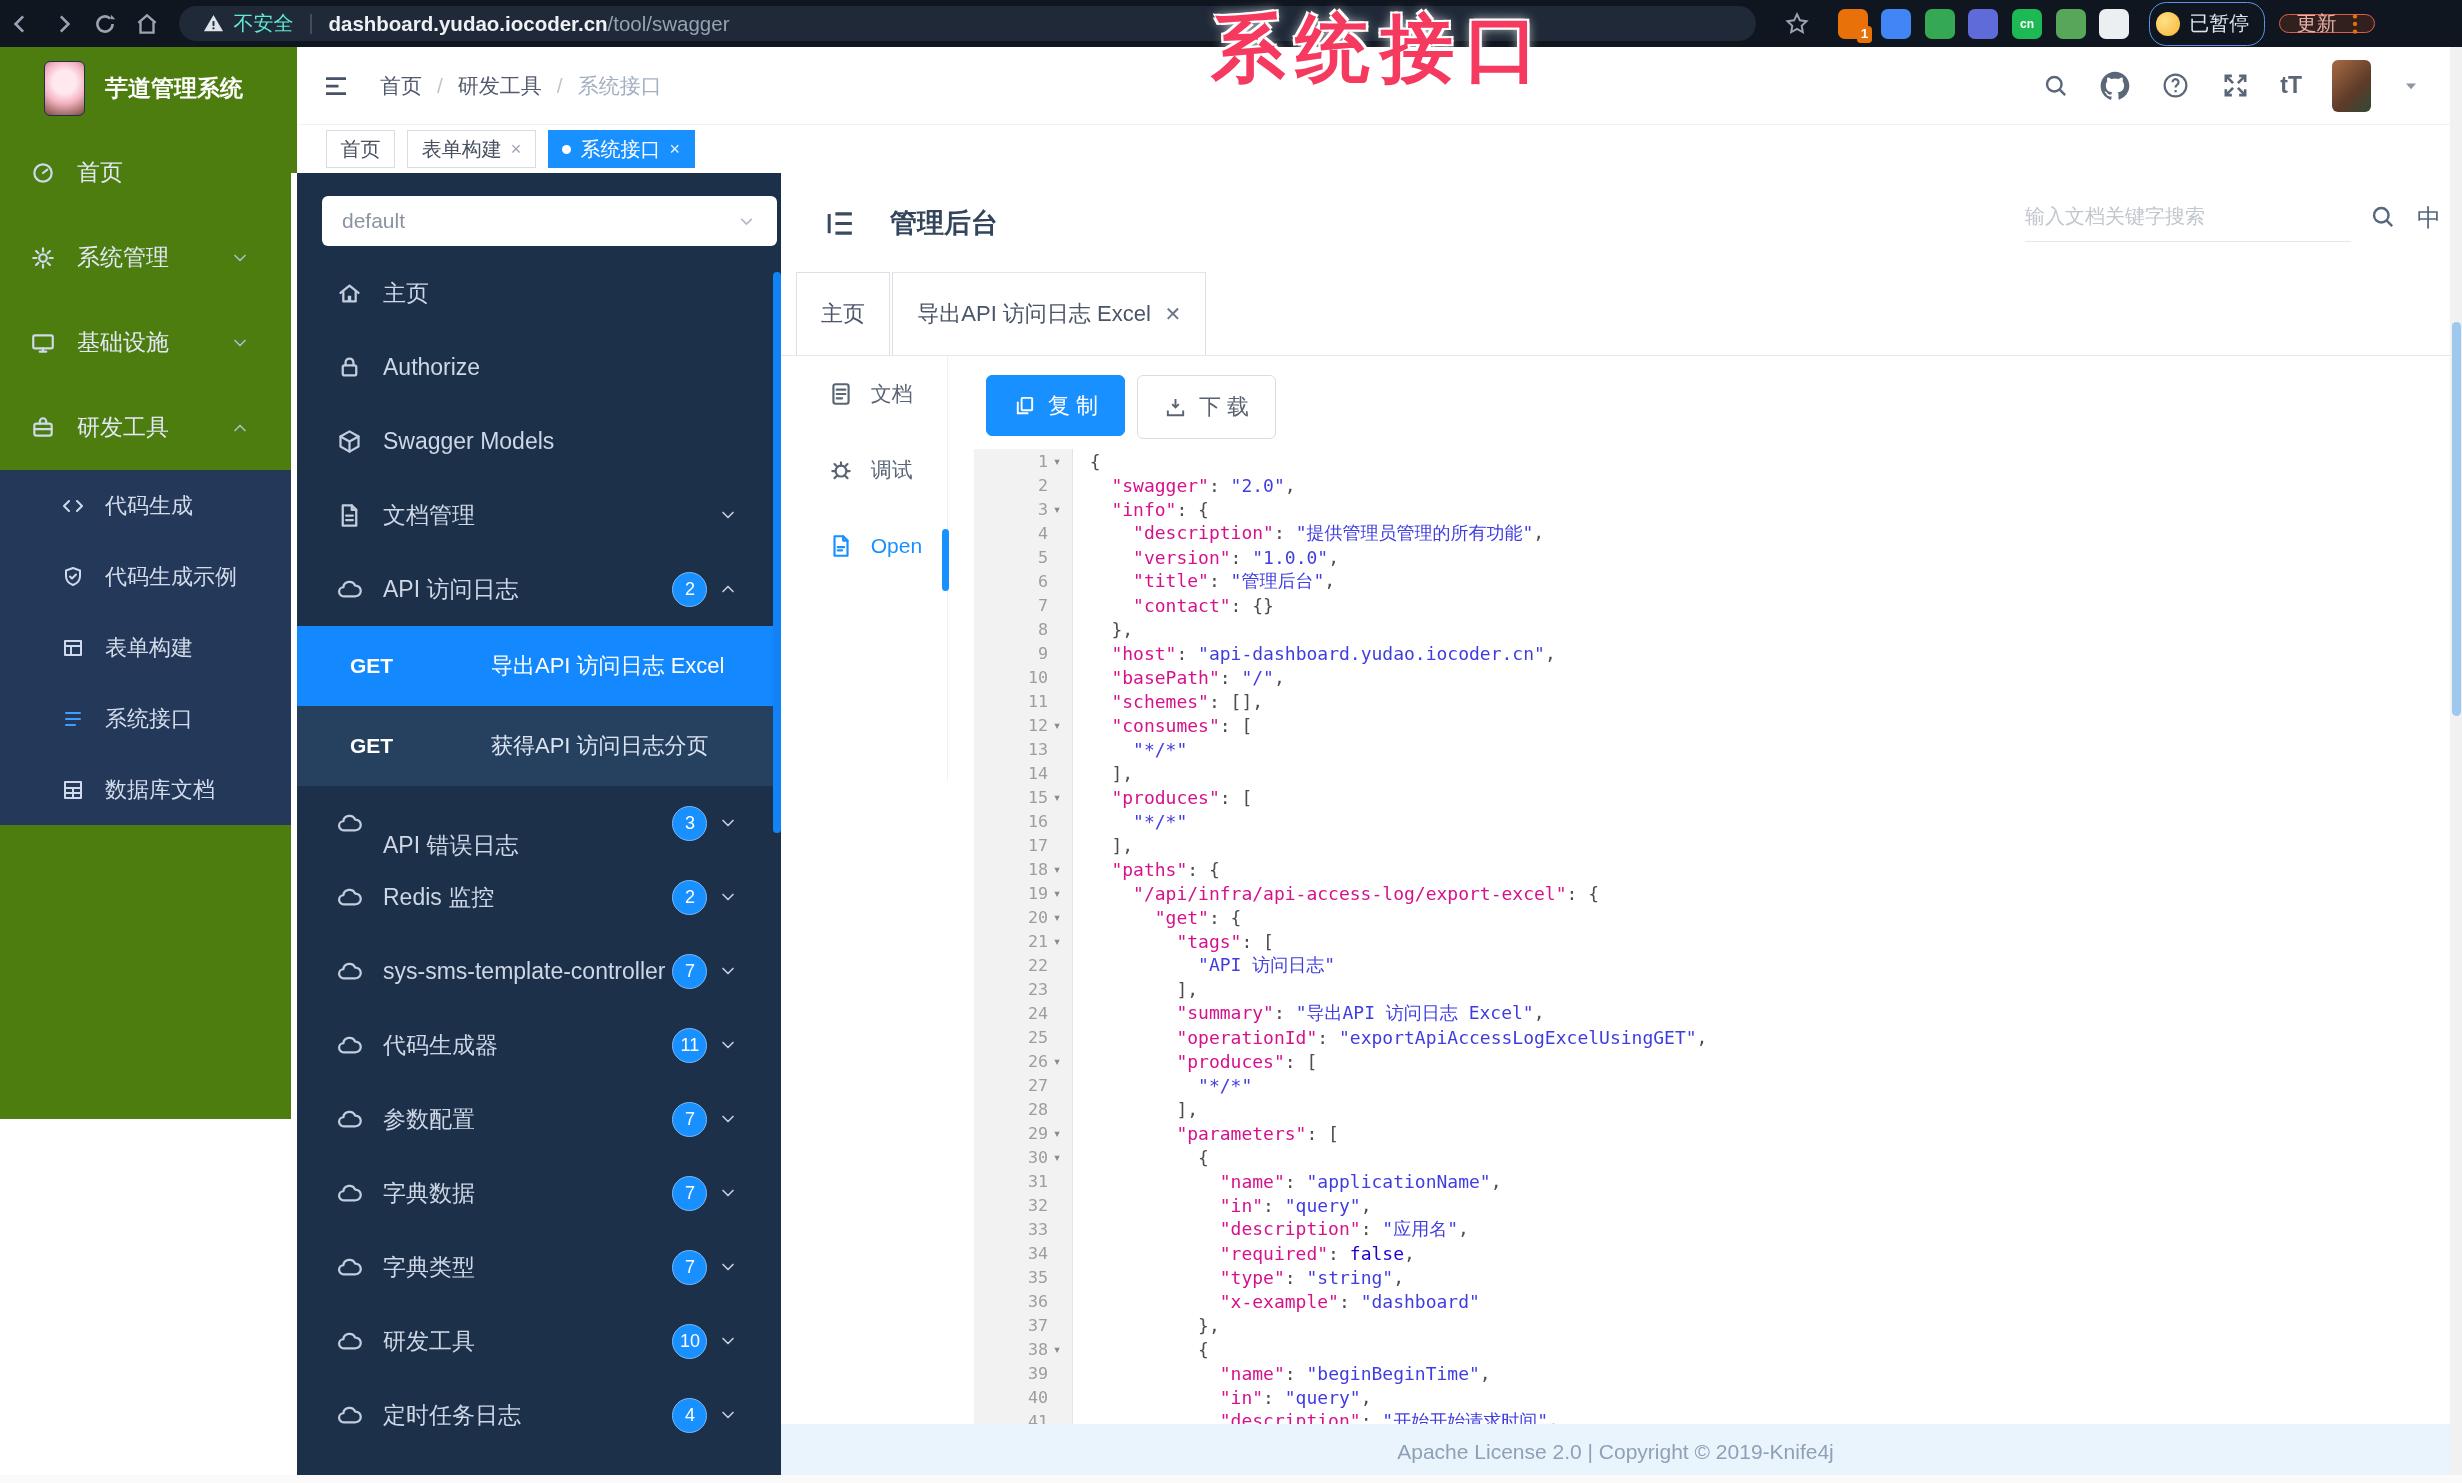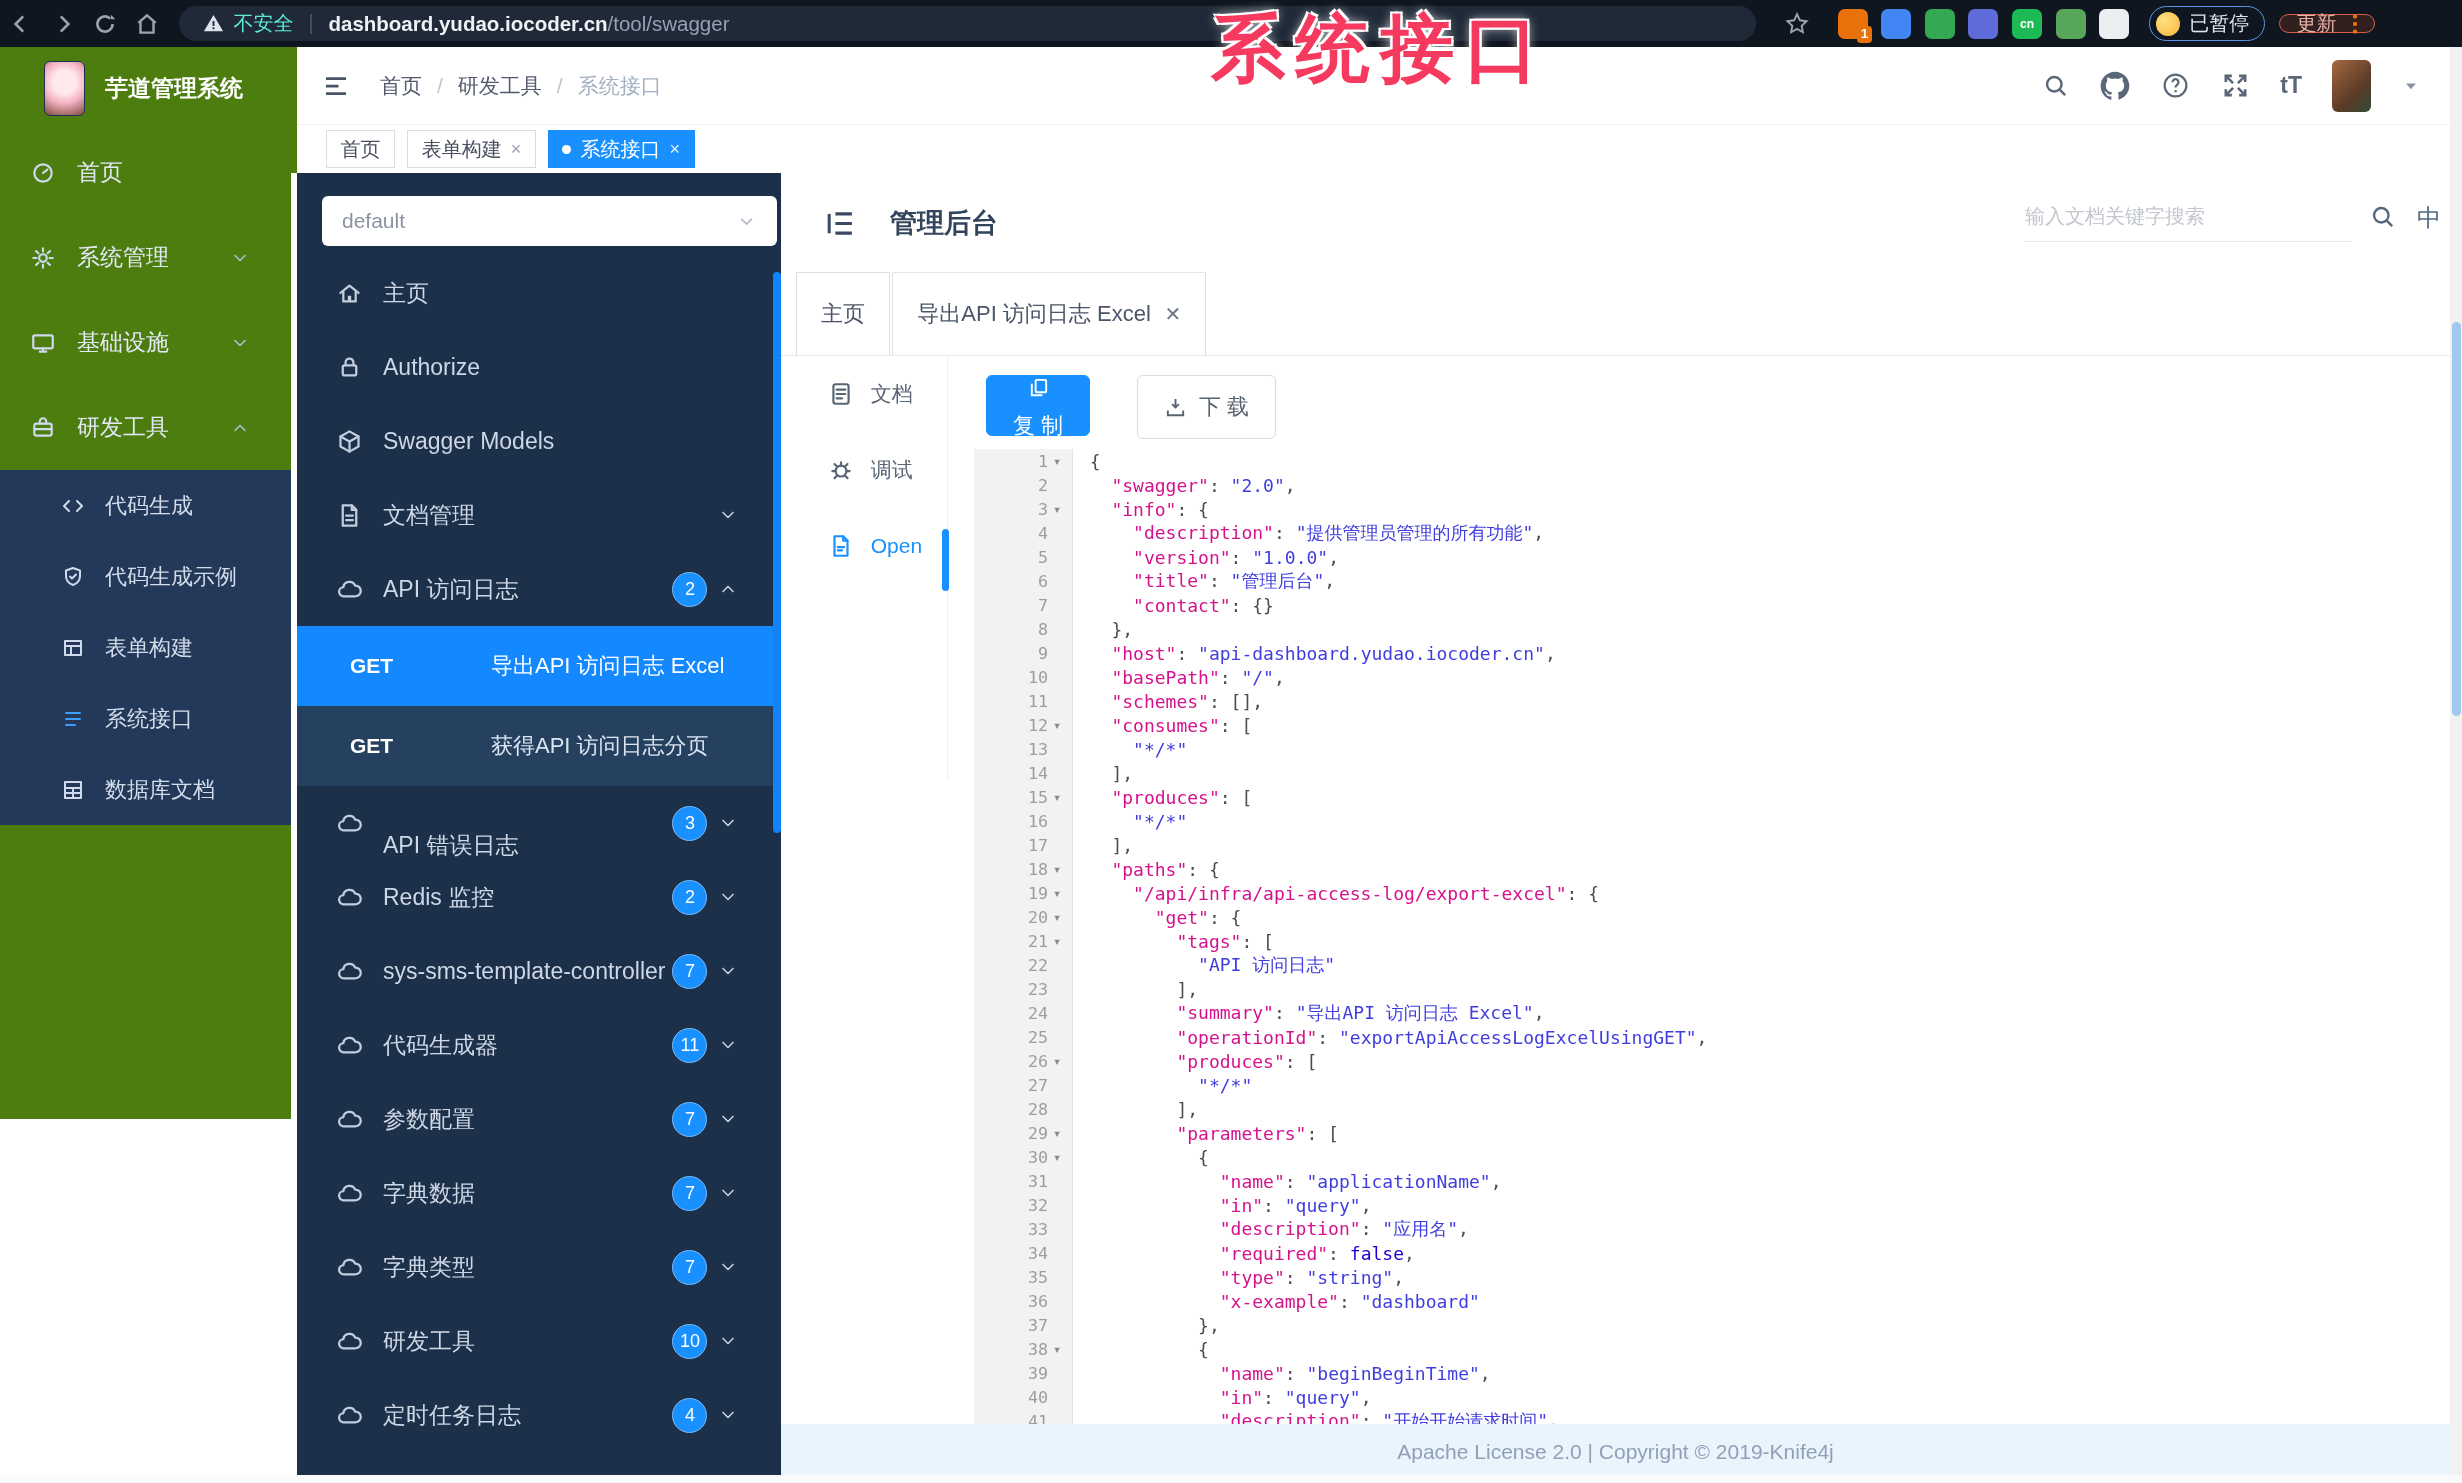--- a/index.html
+++ b/index.html
@@ -13,21 +13,21 @@
   #browser-bar { left:0; top:0; width:2462px; height:47px; background:#10161f; display:flex; align-items:center; z-index:40; }
   .bicon { width:42px; height:33px; color:#9aa3b2; display:flex; align-items:center; justify-content:center; }
   #url-pill { height:35px; border-radius:17.4px; background:#1f2937; display:flex; align-items:center; padding:0 23px; margin-left:10.6px; width:1577px; }
   #security-label { color:#5eead4; font-size:20px; margin-left:9px; }
   .url-divider { width:1.5px; height:20px; background:#424d60; margin:0 16.7px; }
   #url-host { color:#eef1f6; font-size:20.5px; font-weight:bold; }
   #url-path { color:#96a1b3; font-size:20.5px; }
   #ext-row { display:flex; align-items:center; gap:13.6px; margin-left:20px; }
   .ext { width:30px; height:30px; border-radius:6.8px; position:relative; display:flex; align-items:center; justify-content:center; color:#fff; font-size:13.6px; font-weight:bold; }
   .ext .xbadge { position:absolute; right:-4.5px; bottom:-4.5px; background:#e8710a; color:#fff; font-size:13.6px; border-radius:3.8px; padding:0 3.8px; line-height:16.7px; }
-  #paused-pill { margin-left:20px; height:35px; border:1.5px solid #5b93e8; border-radius:17.4px; display:flex; align-items:center; padding:0 15px 0 6px; gap:9px; }
+  #paused-pill { margin-left:20px; height:44px; border:1.5px solid #5b93e8; border-radius:17.4px; display:flex; align-items:center; padding:0 15px 0 6px; gap:9px; }
   #paused-pill .face { width:24px; height:24px; border-radius:50%; background:radial-gradient(circle at 35% 35%, #ffe082, #f6b73c); }
   #paused-label { color:#dfe5ee; font-size:20px; }
   #update-pill { margin-left:13.6px; height:19px; border:1.5px solid #d8604a; background:#31201e; border-radius:17.4px; display:flex; align-items:center; padding:0 6px 0 16.7px; gap:6px; }
   #update-label { color:#e8b0a6; font-size:20px; }
 
   
   #overlay-title { left:1211px; top:0px; z-index:60; font-size:74px; font-weight:bold; letter-spacing:10.6px; color:#f5395f;
     text-shadow:2.3px 2.3px 0 #fff,-2.3px -2.3px 0 #fff,2.3px -2.3px 0 #fff,-2.3px 2.3px 0 #fff,0 0 12px rgba(255,255,255,.95); }
 
   
@@ -97,21 +97,21 @@
   .dtab + .dtab { margin-left:2.3px; }
   .dtab .close { color:#6b7686; font-size:20px; }
   .dtab.active { border-top:1.5px solid #e2e6ec; }
 
   #rail { position:absolute; left:0; top:183px; width:167px; height:425px; border-right:0.8px solid #eef0f3; }
   .rail-item { height:76px; display:flex; align-items:center; padding-left:47px; gap:16.7px; font-size:21px; color:#596575; cursor:pointer; }
   .rail-item .icon { width:26px; height:26px; }
   .rail-item.active { color:#1890ff; }
   #rail-indicator { position:absolute; right:-1.5px; top:173px; width:6.8px; height:62px; border-radius:3.8px; background:#1890ff; }
 
-  #btn-copy { position:absolute; left:205px; top:202px; height:61px; padding:0 26px; background:#1890ff; border:0.8px solid #1890ff; border-radius:6px; color:#fff; font-size:22px; display:flex; align-items:center; gap:12px; cursor:pointer;flex-direction:column; }
+  #btn-copy { position:absolute; left:205px; top:202px; height:61px; padding:0 26px; background:#1890ff; border:0.8px solid #1890ff; border-radius:6px; color:#fff; font-size:22px; display:flex; align-items:center; gap:12px; cursor:pointer; }
   #btn-download { position:absolute; left:356px; top:202px; height:64px; padding:0 26px; background:#fff; border:0.8px solid #d9dde3; border-radius:6px; color:#5a6470; font-size:22px; display:flex; align-items:center; gap:12px; cursor:pointer; }
   #btn-copy .icon, #btn-download .icon { width:23px; height:23px; }
 
   #editor { position:absolute; left:193px; top:276px; width:1476px; height:978px; font-family:"DejaVu Sans Mono",monospace; }
   .cl { display:flex; height:24px; align-items:center; }
   .gut { width:99px; height:100%; background:#f2f2f2; border-right:0.8px solid #e3e3e3; display:flex; align-items:center; justify-content:flex-end; padding-right:6px; color:#9d9d9d; font-size:16.7px; flex:none; }
   .gut .fold { width:18px; text-align:center; color:#8a8a8a; font-size:13.6px; }
   .codetxt { white-space:pre; font-size:18px; padding-left:16.7px; color:#4d4d4d; }
   .tk-k { color:#d6118c; }
   .tk-s { color:#403de0; }

